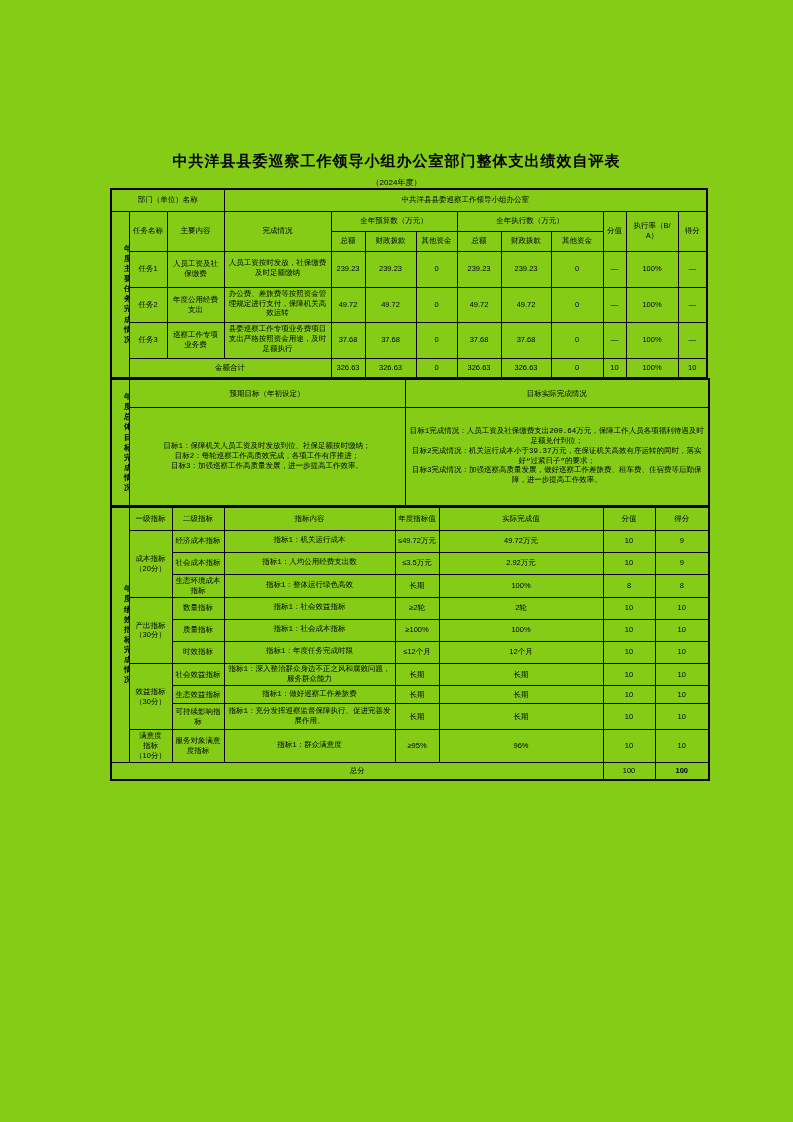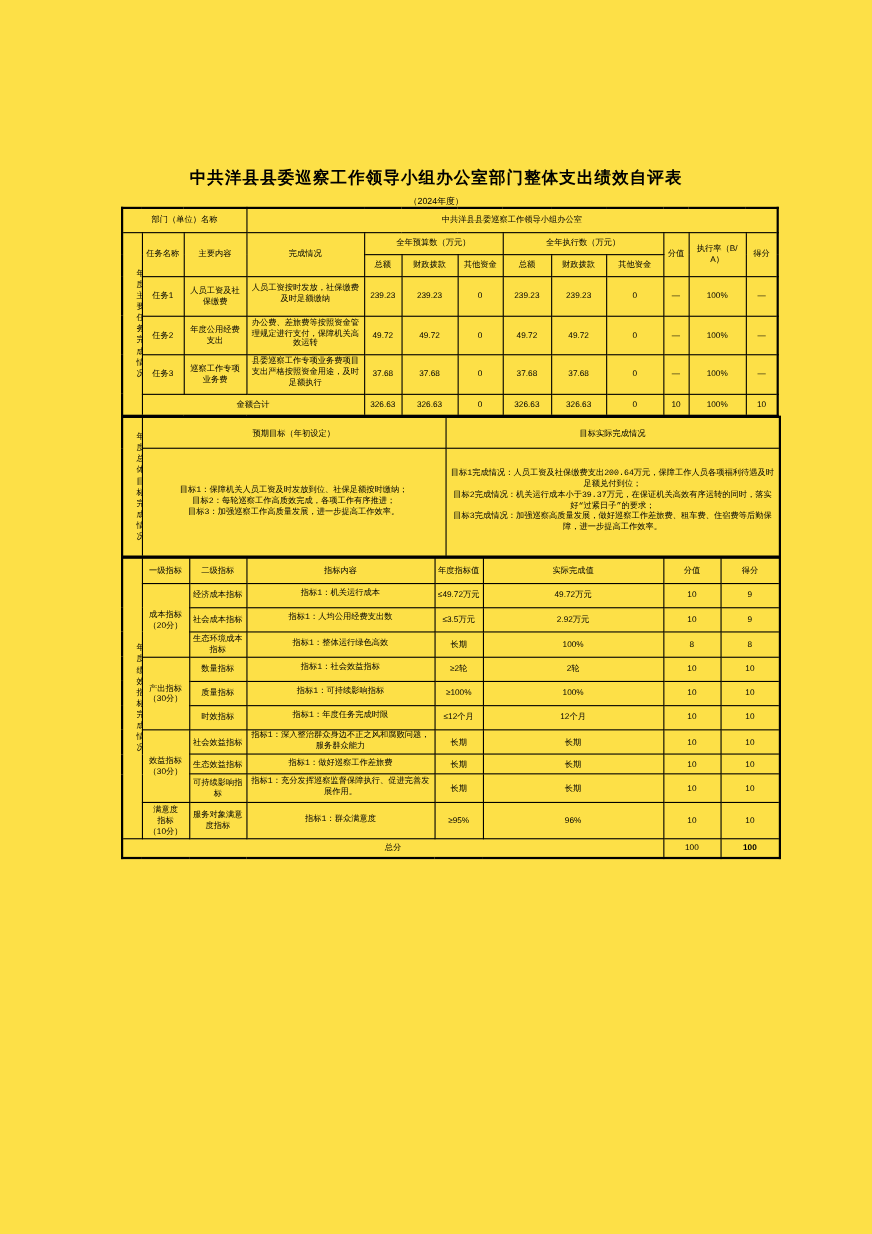--- a/index.html
+++ b/index.html
@@ -1,20 +1,20 @@
 <!DOCTYPE html>
 <html><head>
 <meta charset="utf-8">
 <style>
   html,body{margin:0;padding:0;}
   body{background:#e8e8e8;}
   .page{
     position:relative;
     width:793px;height:1122px;
-    background:#fde047;
+    background:#84cc16;
     margin:0 auto;
     font-family:"Liberation Sans","DejaVu Sans",sans-serif;
     color:#000;
     overflow:hidden;
   }
   .doc-title{
     position:absolute;top:152px;left:0;width:793px;
     text-align:center;font-size:15px;font-weight:bold;letter-spacing:1px;
   }
   .doc-subtitle{
@@ -30,21 +30,21 @@
   table.tbl.gap-above{margin-top:4px;}
   .tbl td{
     border:1px solid #000;
     font-size:7.5px;line-height:1.3;
     text-align:center;vertical-align:middle;
     padding:1px 2px;
     word-break:break-all;
     overflow:hidden;
   }
   .tbl td.left{text-align:center;font-family:Liberation Mono, monospace;}
-  .tbl td.side{white-space:pre-line;padding:12px;line-height:1.35;}
+  .tbl td.side{white-space:pre-line;padding:12px;line-height:1.35;font-weight:bold;}
   .tbl td.pre{white-space:pre-line;}
   .tbl td.bold{font-weight:bold;}
 </style>
 </head>
 <body>
 
 <div class="page">
 
   <div class="doc-title">中共洋县县委巡察工作领导小组办公室部门整体支出绩效自评表</div>
   <div class="doc-subtitle">（2024年度）</div>
@@ -236,21 +236,21 @@
 （30分）</td>
         <td>数量指标</td>
         <td class="left">指标1：社会效益指标</td>
         <td>≥2轮</td>
         <td>2轮</td>
         <td>10</td>
         <td>10</td>
       </tr>
       <tr style="height:22px">
         <td>质量指标</td>
-        <td class="left">指标1：可持续影响指标</td>
+        <td class="left">指标1：社会成本指标</td>
         <td>≥100%</td>
         <td>100%</td>
         <td>10</td>
         <td>10</td>
       </tr>
       <tr style="height:22px">
         <td>时效指标</td>
         <td class="left">指标1：年度任务完成时限</td>
         <td>≤12个月</td>
         <td>12个月</td>

